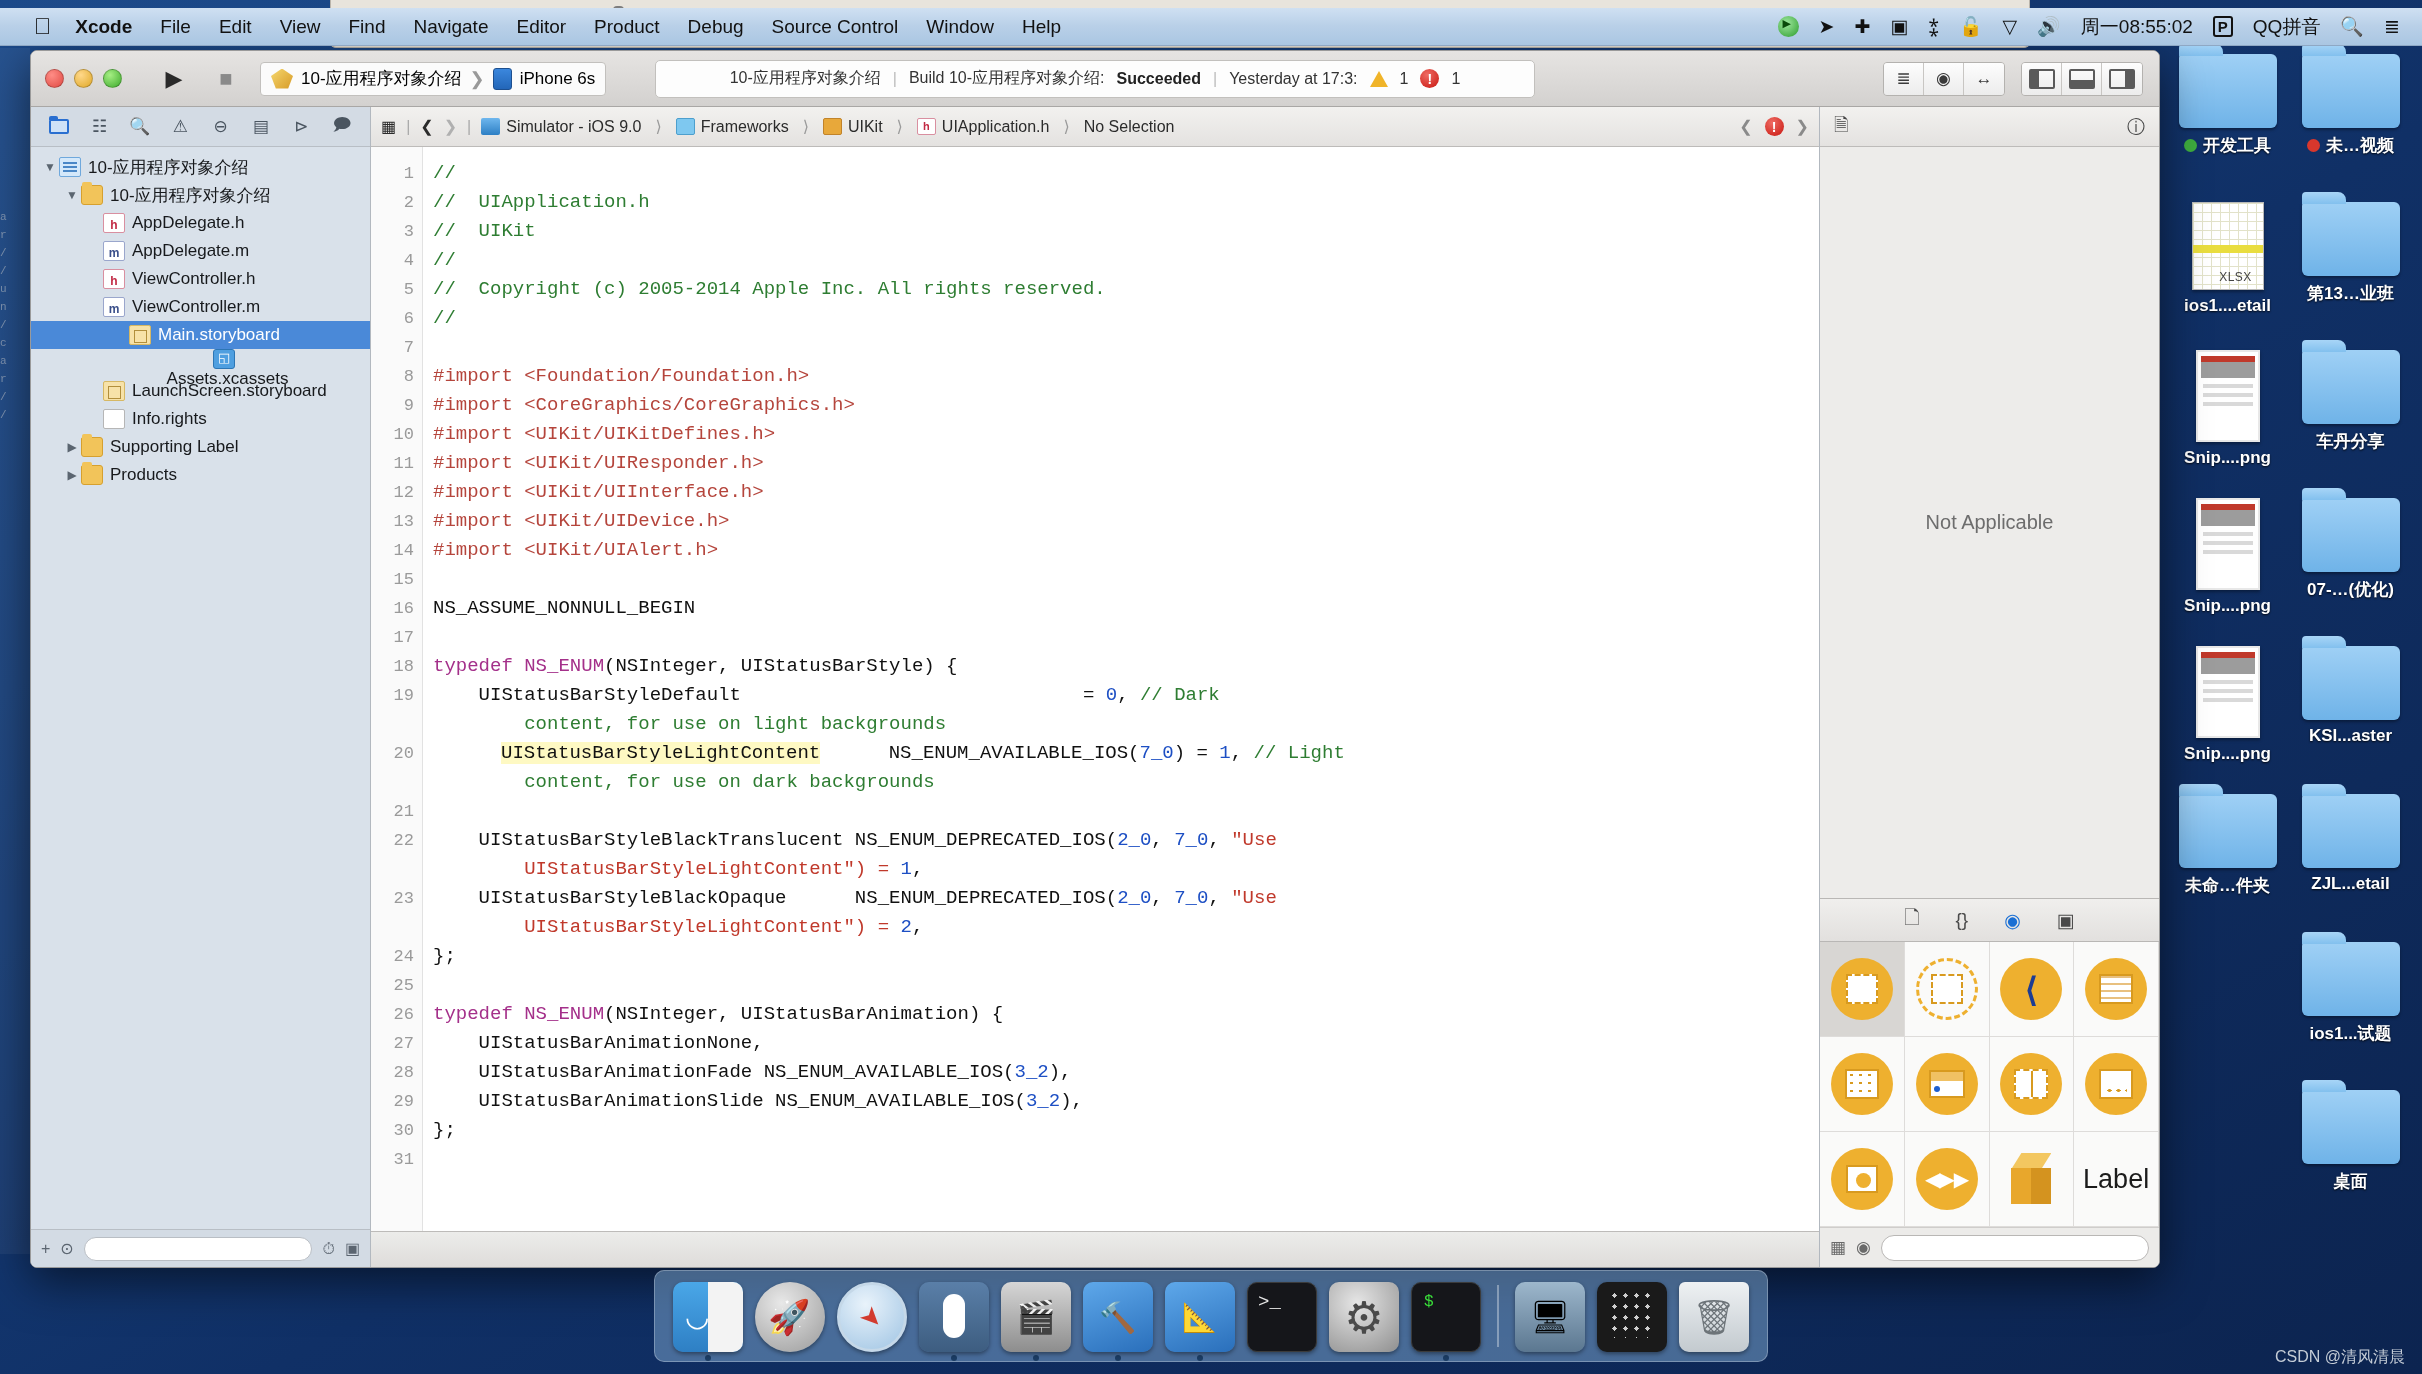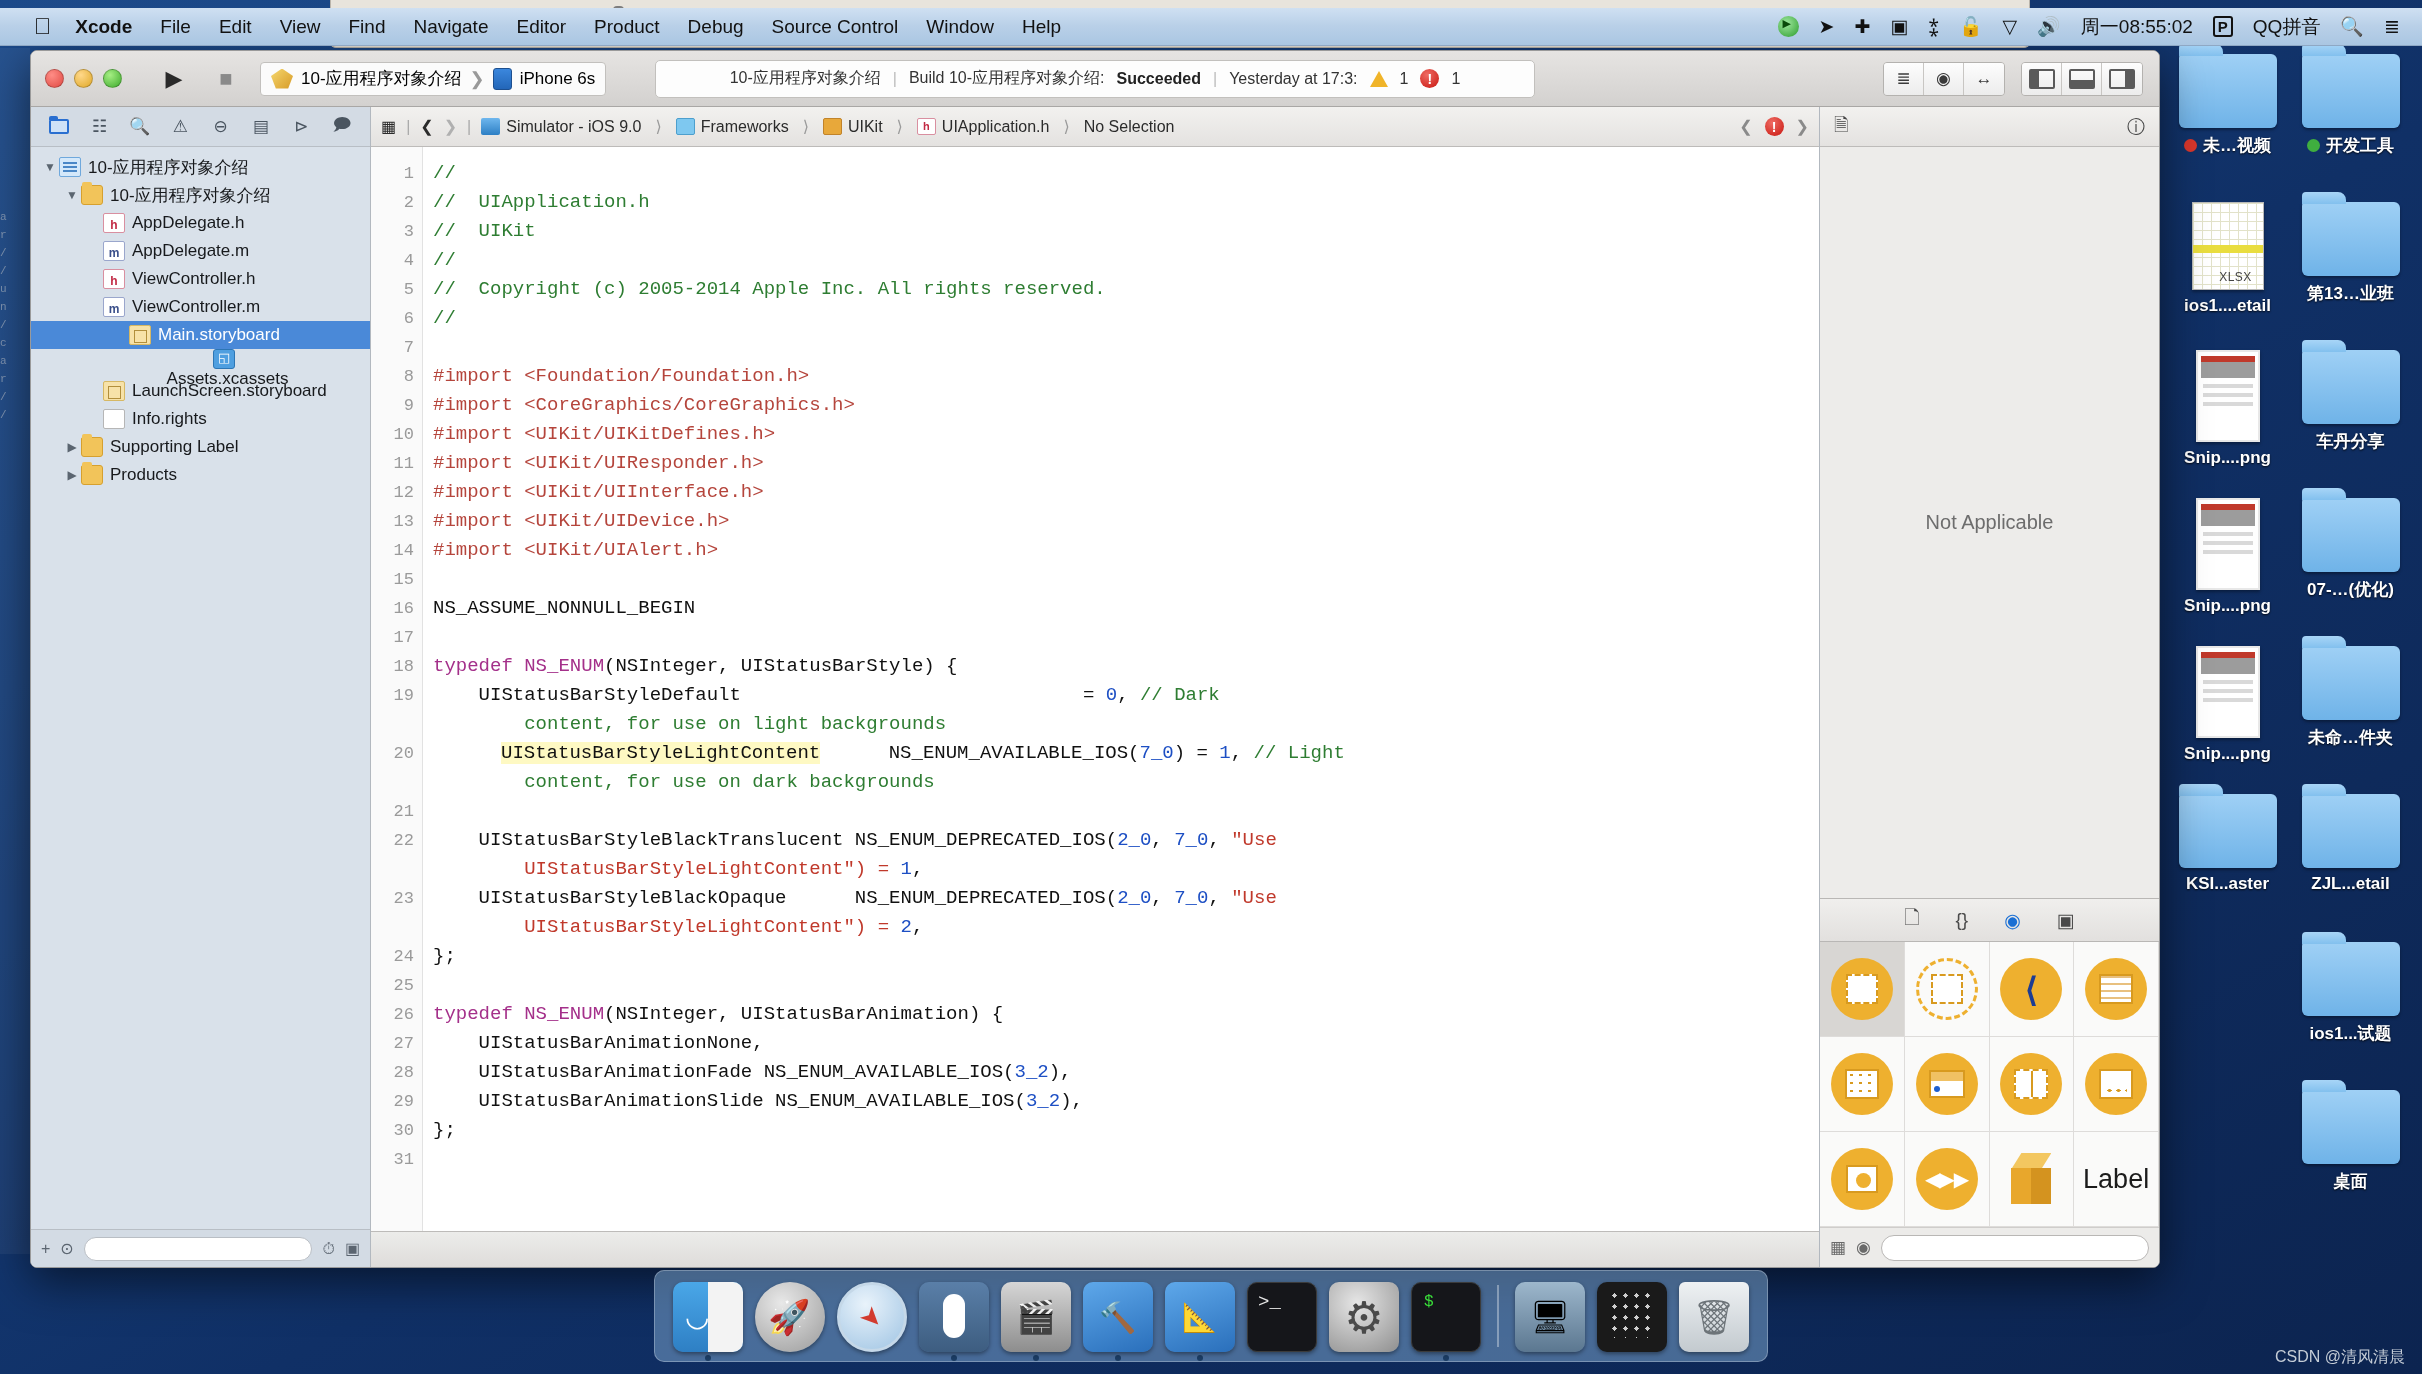--- a/index.html
+++ b/index.html
@@ -526,29 +526,29 @@
     <span class="ic">QQ拼音</span>
     <span class="ic">🔍</span>
     <span class="ic">≣</span>
   </span>
 </div>
 
 <div id="desktop-icons">
     <div class="dicon">
       <div class="folder"></div>
       <div class="lbl">
+        <span class="tagdot" style="background: rgb(63, 174, 63);"></span>
+        <span>开发工具</span>
+      </div>
+    </div>
+    <div class="dicon">
+      <div class="folder"></div>
+      <div class="lbl">
         <span class="tagdot" style="background: rgb(217, 55, 44);"></span>
         <span>未…视频</span>
-      </div>
-    </div>
-    <div class="dicon">
-      <div class="folder"></div>
-      <div class="lbl">
-        <span class="tagdot" style="background: rgb(63, 174, 63);"></span>
-        <span>开发工具</span>
       </div>
     </div>
     <div class="dicon">
       <div class="xlsx">
         <span class="tag">XLSX</span>
       </div>
       <div class="lbl">
         <span>ios1....etail</span>
       </div>
     </div>
@@ -596,27 +596,27 @@
         <div class="hd2"></div>
         <div class="bd"></div>
       </div>
       <div class="lbl">
         <span>Snip....png</span>
       </div>
     </div>
     <div class="dicon">
       <div class="folder"></div>
       <div class="lbl">
+        <span>KSI...aster</span>
+      </div>
+    </div>
+    <div class="dicon">
+      <div class="folder"></div>
+      <div class="lbl">
         <span>未命…件夹</span>
-      </div>
-    </div>
-    <div class="dicon">
-      <div class="folder"></div>
-      <div class="lbl">
-        <span>KSI...aster</span>
       </div>
     </div>
     <div class="dicon">
       <div class="folder"></div>
       <div class="lbl">
         <span>ZJL...etail</span>
       </div>
     </div>
     <div class="dicon"></div>
     <div class="dicon">

